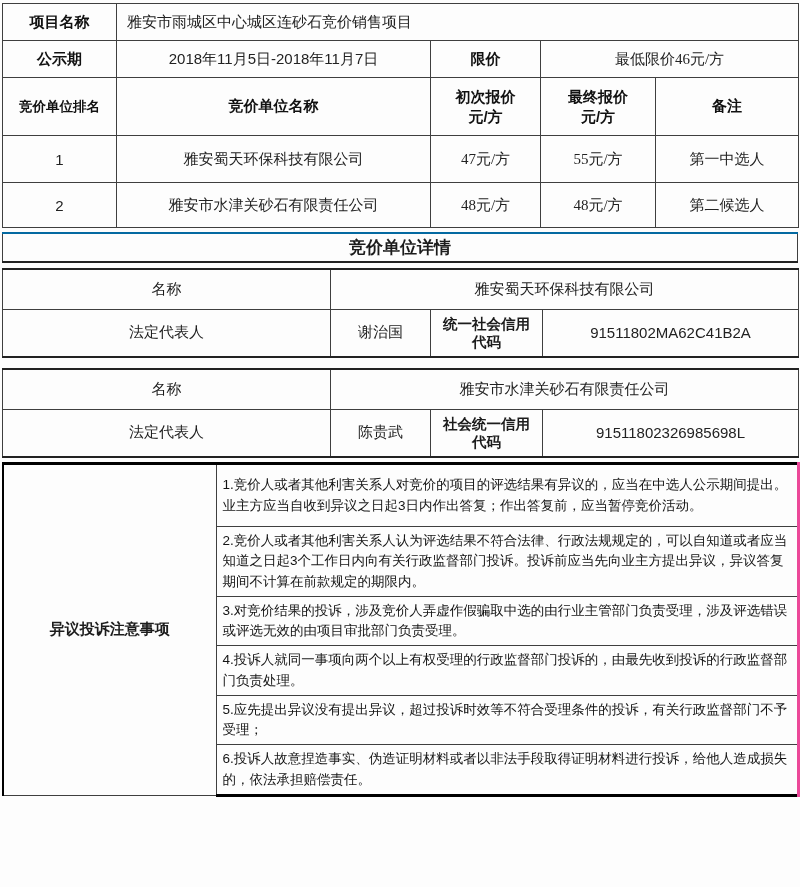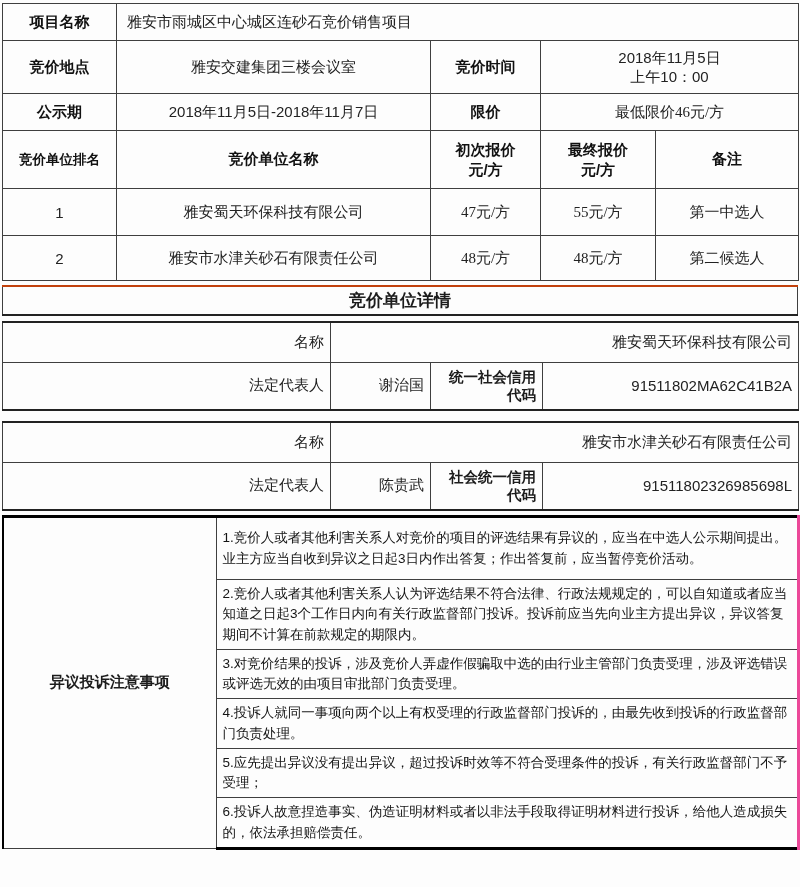--- a/index.html
+++ b/index.html
@@ -20,27 +20,27 @@
   .label { font-weight: bold; color: #111; }
   .val-serif { font-family: "Liberation Serif", serif; color: #222; }
   .val-sans  { font-family: "Liberation Sans", sans-serif; color: #222; }
   .left-pad { text-align: left; padding-left: 10px; }
   .two-line span { display: block; line-height: 1.3; }
 
   
   .title-table { margin-top: 4px; }
   .title-table td {
     height: 28px; font-size: 17px; font-weight: bold;
-    border-top: 2px solid #c2410c; border-bottom: 2px solid #222; text-align: center;
+    border-top: 2px solid #0369a1; border-bottom: 2px solid #222; text-align: center;
   }
 
   
   .company { margin-top: 5px; }
   .company.second { margin-top: 10px; }
-  .company td { font-size: 15px; text-align: right; }
+  .company td { font-size: 15px; }
   .company .code-label { font-weight: bold; font-size: 14.5px; line-height: 1.25; }
   .company .code-label span { display: block; }
   .company tr:first-child td { border-top: 2px solid #222; }
   .company tr:last-child td { border-bottom: 2px solid #222; margin-top: 40px; }
 
   
   .notes { margin-top: 4px; }
   .notes td { border: 1px solid #3f3f3f; }
   .notes tr:first-child td { border-top: 3px solid #000; }
   .notes tr:last-child td { border-bottom: 3px solid #000; }
@@ -64,29 +64,20 @@
       <col style="width:114px">
         <col style="width:314px">
         <col style="width:110px">
         <col style="width:115px">
         <col style="width:143px">
     </colgroup>
     <tbody>
         <tr style="height:37px">
       <td class="label">项目名称</td>
       <td colspan="4" class="val-serif left-pad">雅安市雨城区中心城区连砂石竞价销售项目</td>
-    </tr>
-    <tr style="height:53px">
-      <td class="label">竞价地点</td>
-      <td class="val-serif">雅安交建集团三楼会议室</td>
-      <td class="label">竞价时间</td>
-      <td colspan="2" class="val-sans two-line">
-        <span>2018年11月5日</span>
-        <span>上午10：00</span>
-      </td>
     </tr>
     <tr style="height:37px">
       <td class="label">公示期</td>
       <td class="val-sans">2018年11月5日-2018年11月7日</td>
       <td class="label">限价</td>
       <td colspan="2" class="val-serif">最低限价46元/方</td>
     </tr>
     <tr style="height:58px">
       <td class="label" style="font-size:13.5px">竞价单位排名</td>
       <td class="label">竞价单位名称</td>

